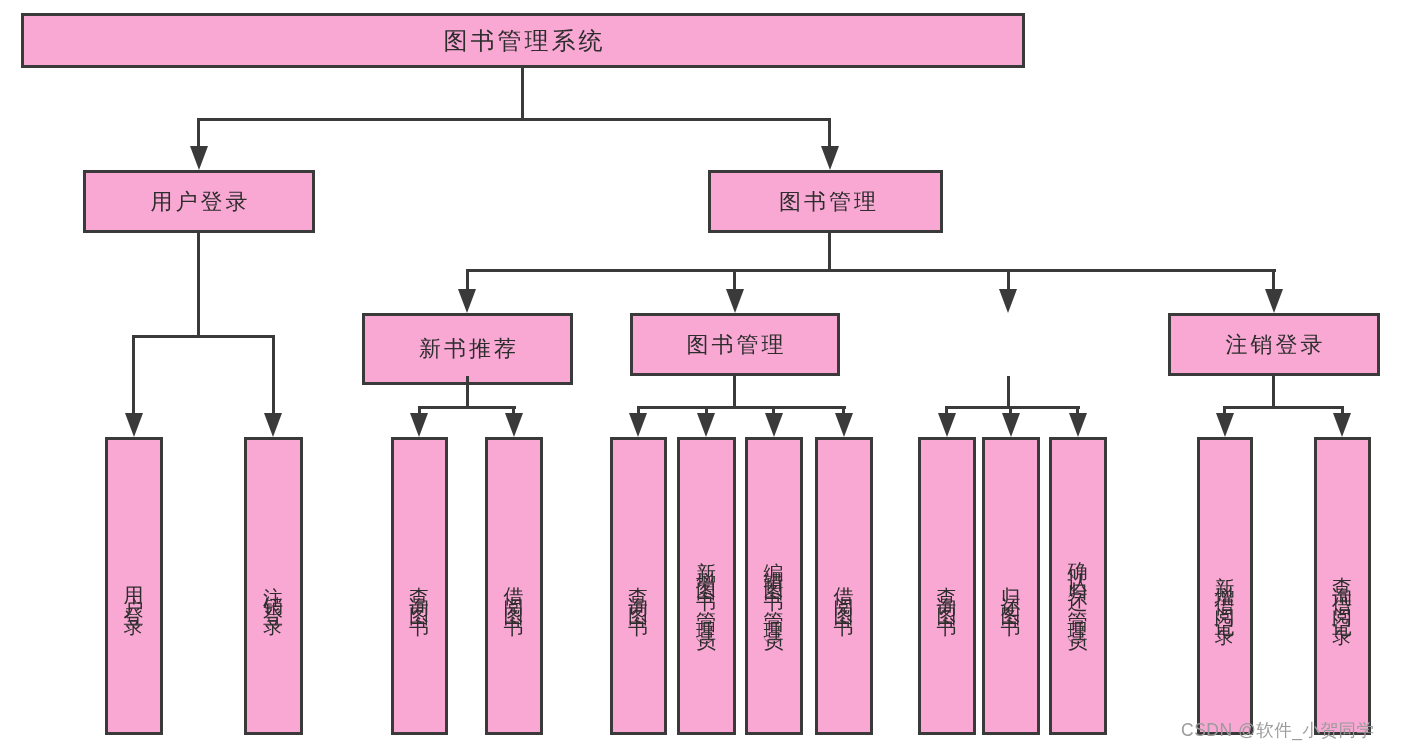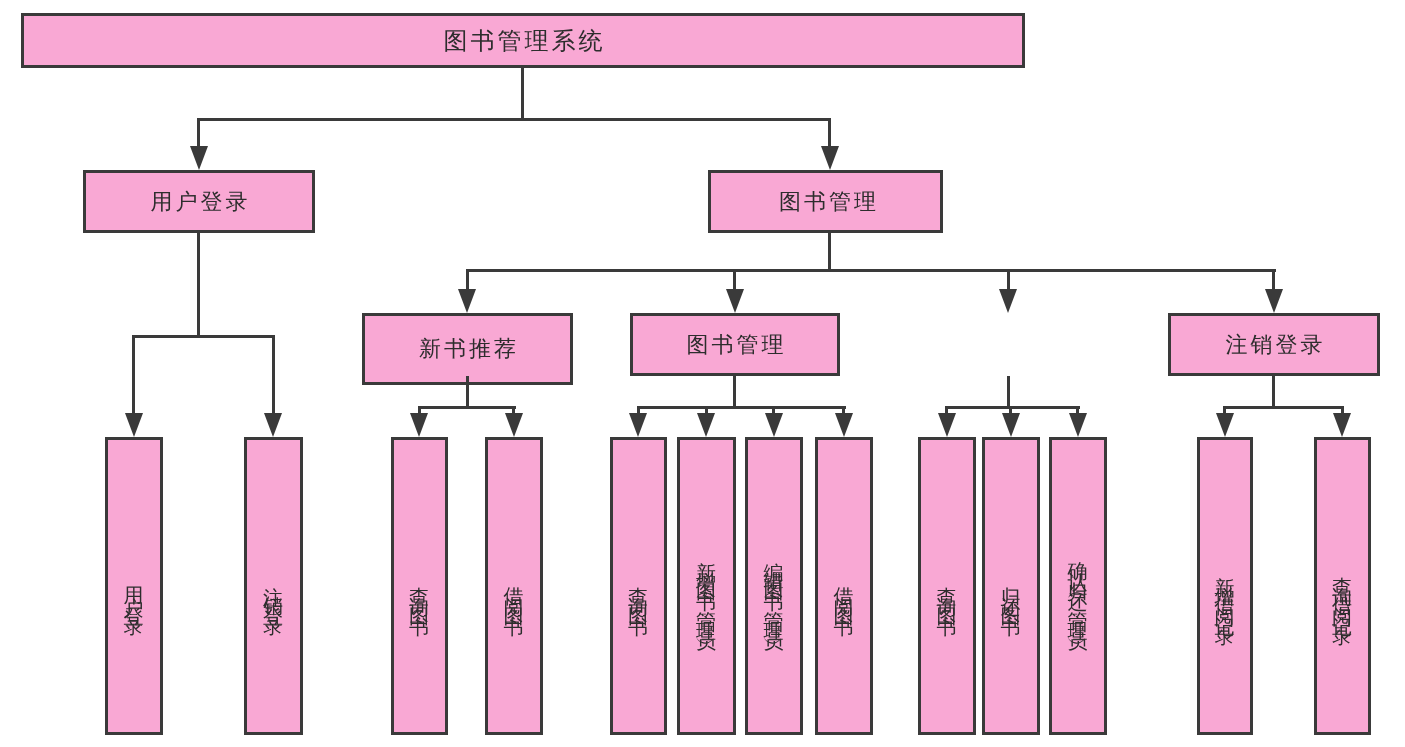--- a/index.html
+++ b/index.html
@@ -195,14 +195,15 @@
   <div class="line" style="left:1076px; top:406px; width:3px; height:12px;"></div>
   <div class="arrow" style="left:938px;  top:413px;"></div>
   <div class="arrow" style="left:1002px; top:413px;"></div>
   <div class="arrow" style="left:1069px; top:413px;"></div>
 
   <div class="line" style="left:1223px; top:406px; width:3px; height:12px;"></div>
   <div class="line" style="left:1341px; top:406px; width:3px; height:12px;"></div>
   <div class="arrow" style="left:1216px; top:413px;"></div>
   <div class="arrow" style="left:1333px; top:413px;"></div>
 
+  <div class="watermark">CSDN @软件_小贺同学</div>
 
 </div>
 
 </body></html>

